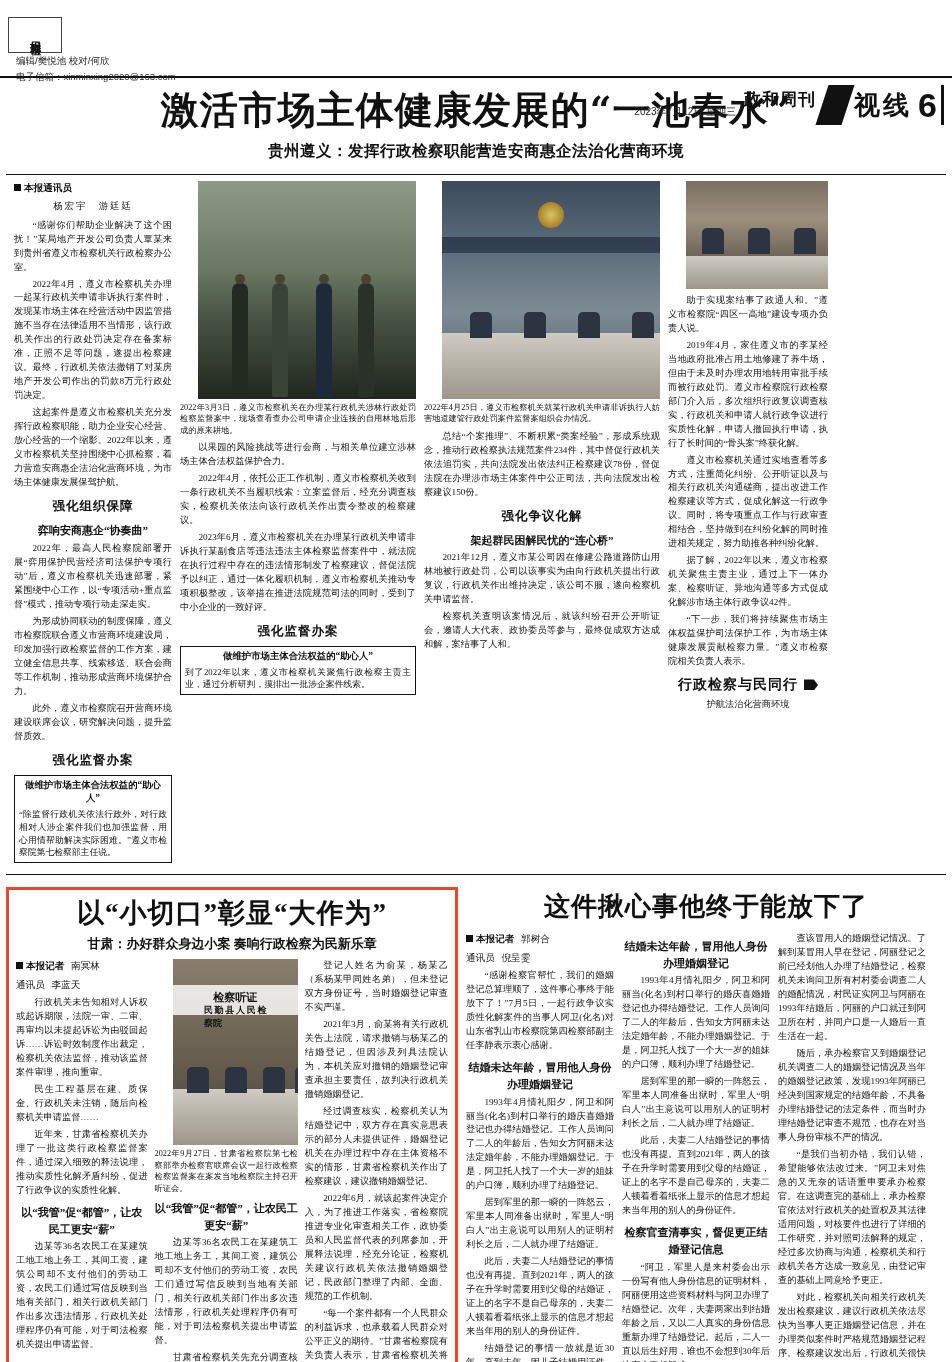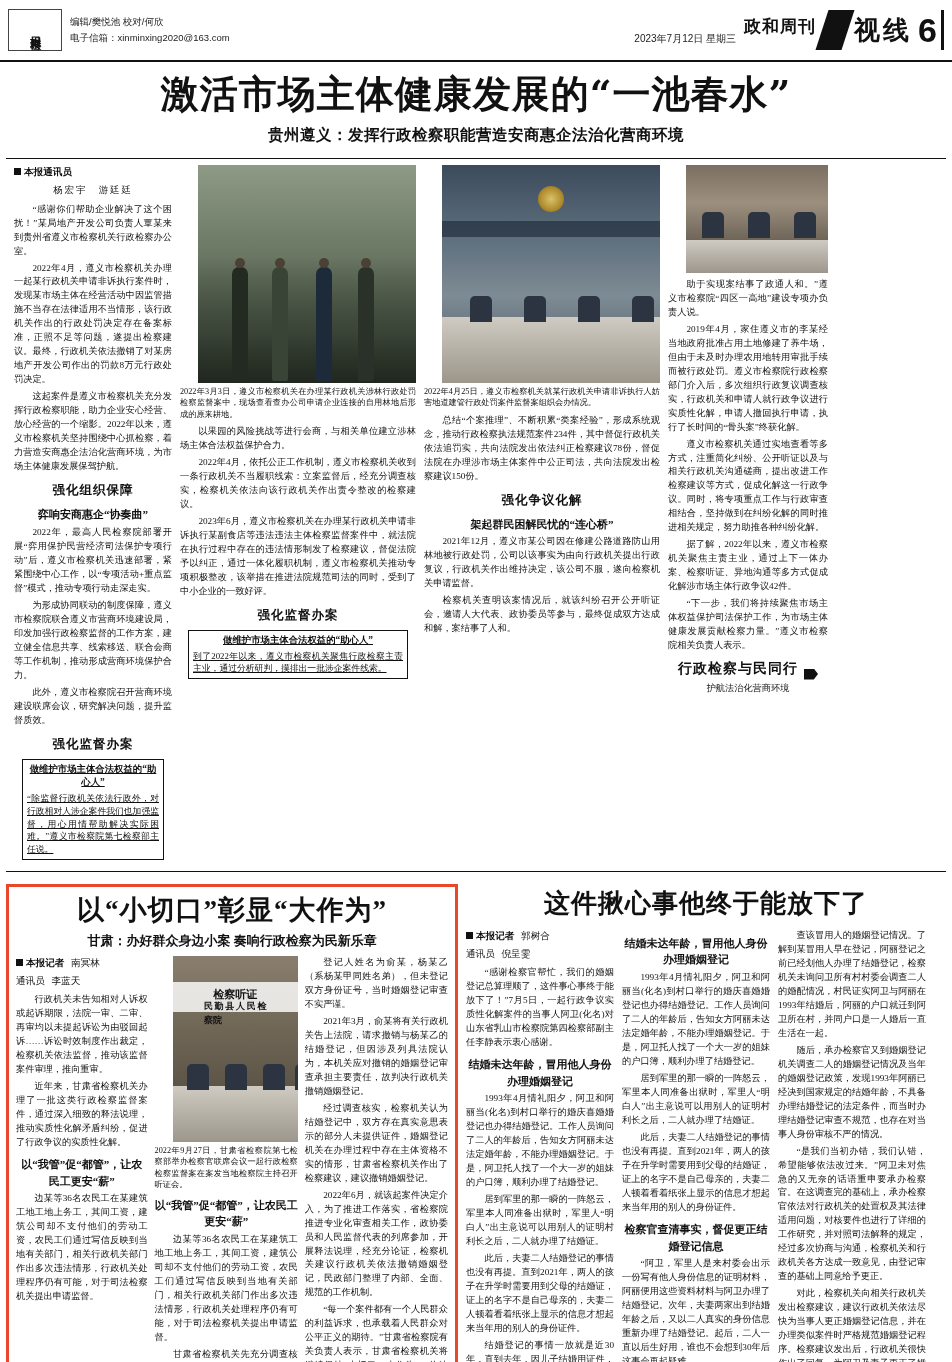--- a/index.html
+++ b/index.html
@@ -22,21 +22,22 @@
     padding: 0;
   }
 
   
   .masthead {
     position: relative;
     height: 44px;
     display: flex;
     align-items: stretch;
     border-bottom: 2px solid #111;
-    padding: 8px 8px;
+    padding: 16px 8px;
+    flex-direction: column;
   }
   .logo-box {
     width: 52px;
     height: 40px;
     border: 1px solid #444;
     display: flex;
     align-items: center;
     justify-content: center;
     font-size: 9px;
     line-height: 1.05;
@@ -182,23 +183,22 @@
     font-size: 11px;
     font-weight: bold;
     margin: 6px 0 3px;
   }
 
   .boxnote {
     border: 1px solid #111;
     padding: 3px 4px;
     font-size: 8.8px;
     line-height: 1.45;
-    margin: 5px 8px;
+    margin: 5px 0;
     text-align: justify;
-    text-decoration: underline;
   }
   .boxnote .bt {
     font-weight: bold;
     text-align: center;
     display: block;
     margin-bottom: 2px;
     font-size: 9.4px;
   }
 
   
@@ -299,21 +299,21 @@
   .big-title2 {
     text-align: center;
     font-size: 26px;
     font-weight: bold;
     letter-spacing: 1px;
     margin: 2px 0 8px;
   }
 
   .tail-banner {
     display: flex;
-    align-items: flex-end;
+    align-items: center;
     justify-content: center;
     gap: 6px;
     margin-top: 5px;
   }
   .tail-banner .t1 {
     font-size: 14px; font-weight: bold; letter-spacing: 1px;
   }
   .arrow-tag {
     width: 14px; height: 11px; background:#111;
     clip-path: polygon(0 0, 70% 0, 100% 50%, 70% 100%, 0 100%);
@@ -455,20 +455,21 @@
         <div class="col" style="width:136px">
           <div class="byline">
             <span class="blk"></span><span>本报记者</span>
             <span style="font-weight:normal;margin-left:4px">南冥林</span>
           </div>
           <div class="byline" style="font-weight:normal">
             <span>通讯员</span>
             <span style="margin-left:4px">李蓝天</span>
           </div>
           <p>行政机关未告知相对人诉权或起诉期限，法院一审、二审、再审均以未提起诉讼为由驳回起诉……诉讼时效制度作出裁定，检察机关依法监督，推动该监督案件审理，推向重审。</p>
+          <p>民生工程基层在建、质保金、行政机关未注销，随后向检察机关申请监督……</p>
           <p>近年来，甘肃省检察机关办理了一批这类行政检察监督案件，通过深入细致的释法说理，推动实质性化解矛盾纠纷，促进了行政争议的实质性化解。</p>
           <div class="sub-title-sm">以“我管”促“都管”，让农民工更安“薪”</div>
           <p>边某等36名农民工在某建筑工地工地上务工，其间工资，建筑公司却不支付他们的劳动工资，农民工们通过写信反映到当地有关部门，相关行政机关部门作出多次违法情形，行政机关处理程序仍有可能，对于司法检察机关提出申请监督。</p>
 
         </div>
 
         <div class="col" style="width:148px">
           <div class="figgroup">
             <div class="photo p3" style="height:186px;background:linear-gradient(180deg,#8a7f6f 0%,#6f6656 40%,#4a4338 100%)">
               <div class="ph-band" style="top:14%;height:30px;background:rgba(255,255,255,0.82)"></div>

